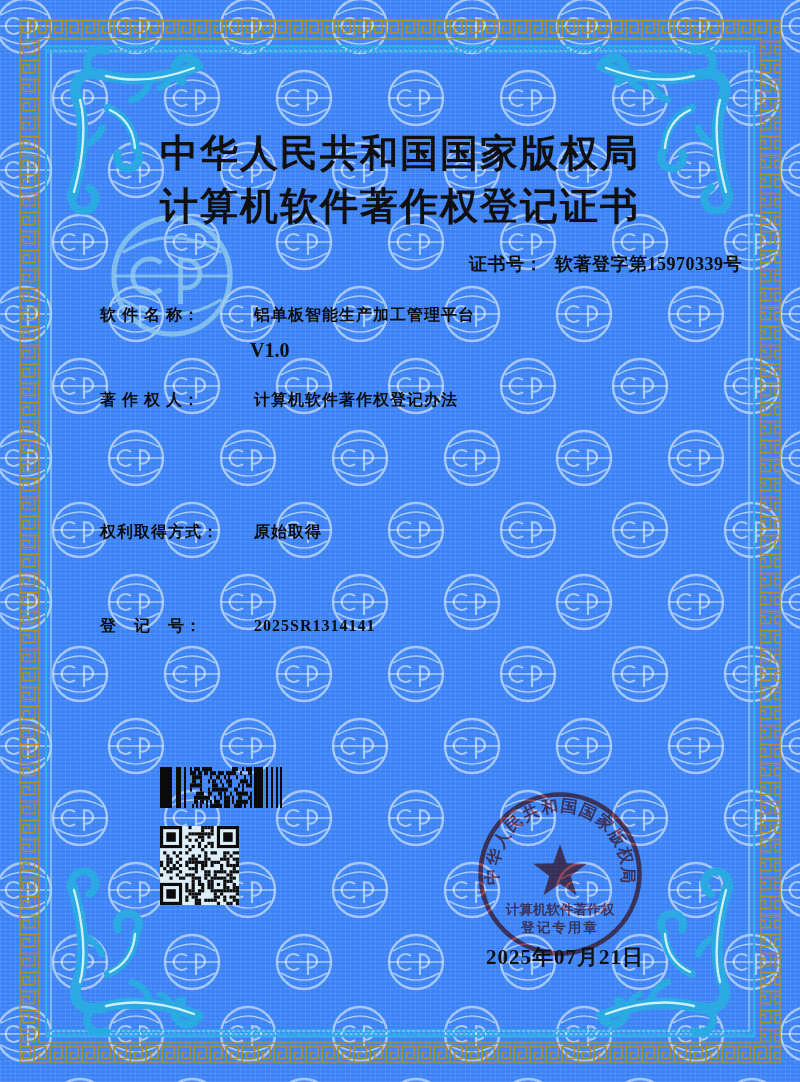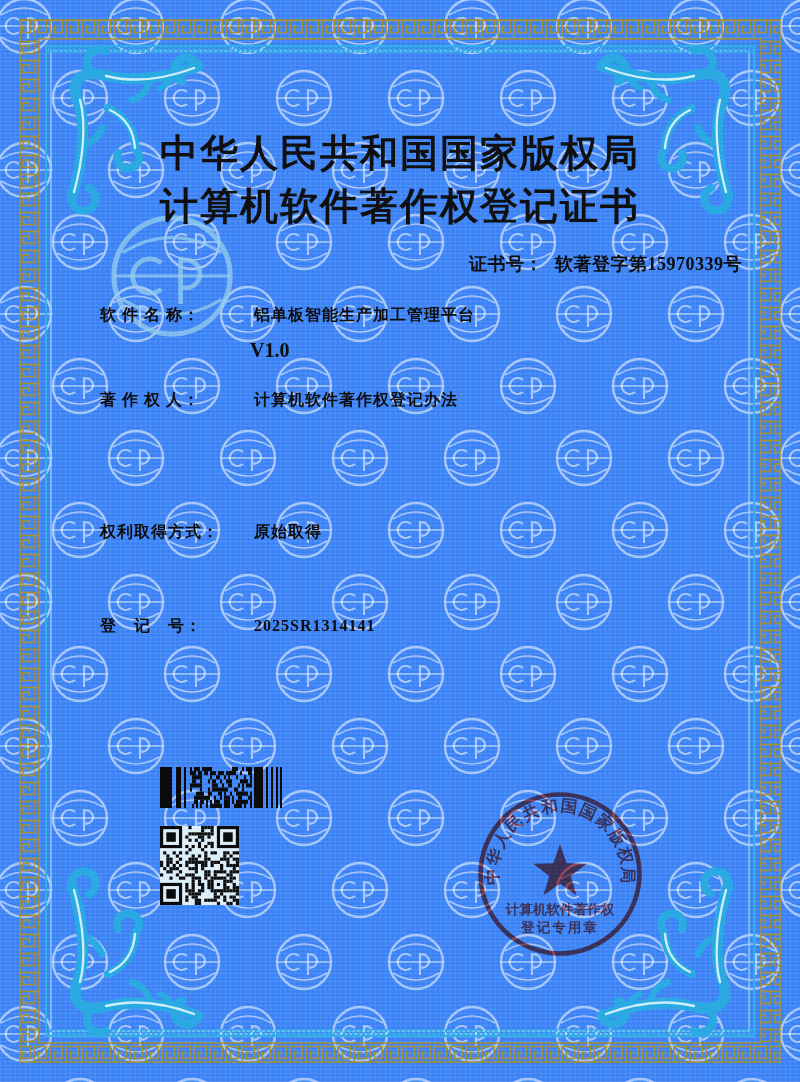--- a/index.html
+++ b/index.html
@@ -673,14 +673,15 @@
     <circle cx="87.5" cy="87.5" r="79" fill="none" stroke="#d94f4f" stroke-width="4.6"></circle>
     <path id="sealArc" d="M32.3,115.6 A62,62 0 1 1 142.7,115.6" fill="none"></path>
     <text font-size="16.5" fill="#d94f4f" font-weight="700" letter-spacing="1.5" style="font-family:&quot;Liberation Serif&quot;,&quot;DejaVu Serif&quot;,serif">
       <textPath href="#sealArc" startOffset="50%" text-anchor="middle">中华人民共和国国家版权局</textPath>
     </text>
     <polygon fill="#d94f4f" points="87.5,58 94.1,76.9 114.1,77.4 98.2,89.5 103.9,108.7 87.5,97.2 71,108.7 76.8,89.5 60.9,77.4 80.9,76.9"></polygon>
     <text x="87.5" y="127" text-anchor="middle" font-size="13.5" fill="#d94f4f" font-weight="700">计算机软件著作权</text>
     <text x="87.5" y="145" text-anchor="middle" font-size="13.5" fill="#d94f4f" font-weight="700" letter-spacing="2">登记专用章</text>
   </svg>
 
+  <div class="date">2025年07月21日</div>
 
 </div>
 
 </body></html>

